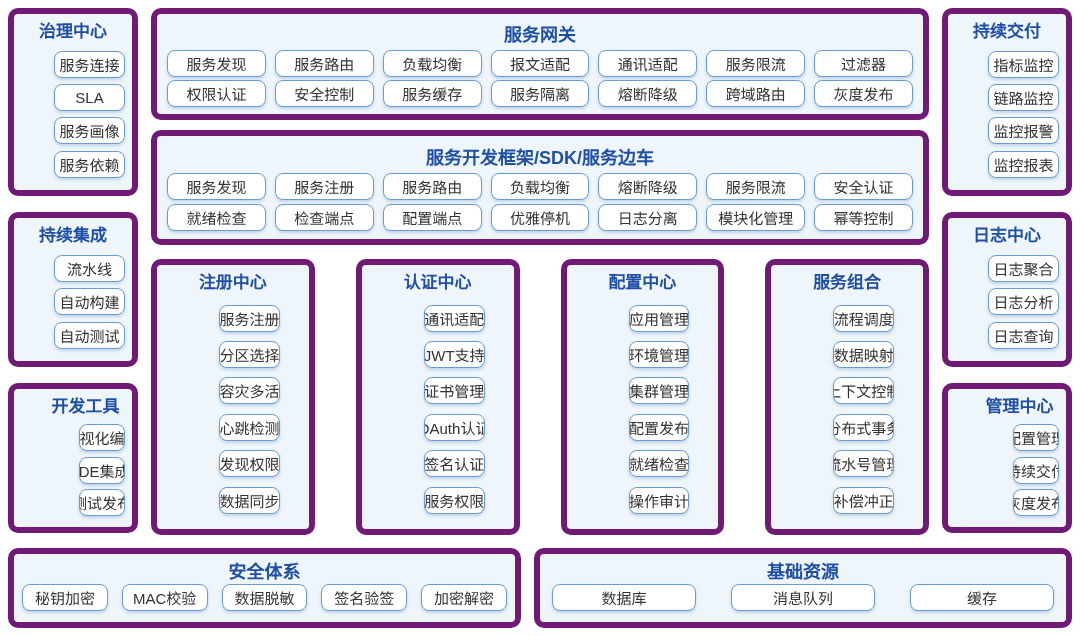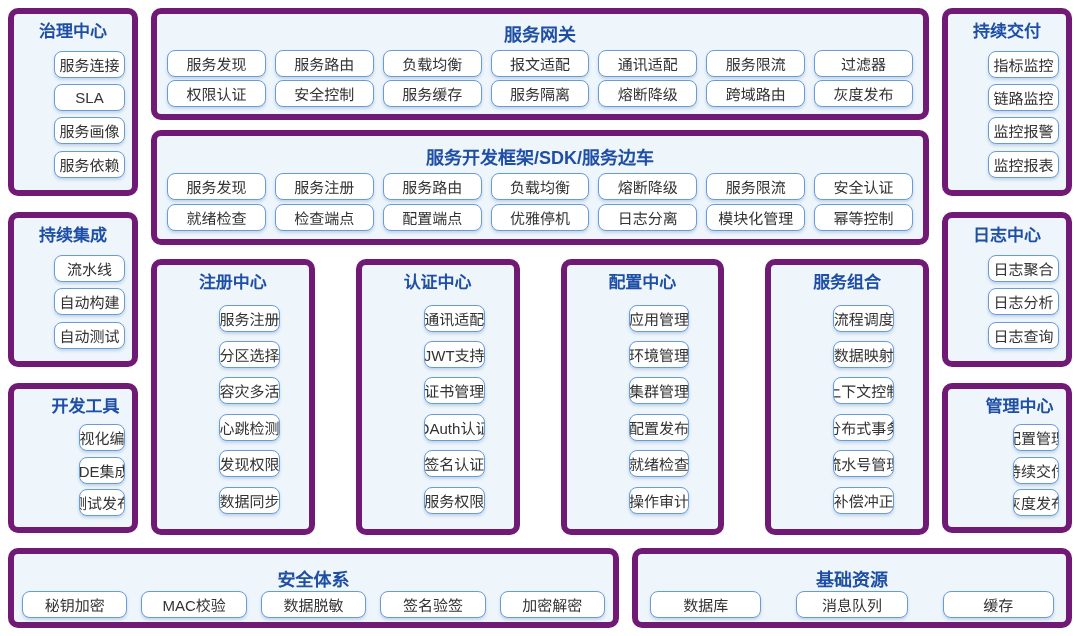--- a/index.html
+++ b/index.html
@@ -29,22 +29,22 @@
   .h1{height:188px;} .h2{height:155px;} .h3{height:150px;padding-left:25px;}
   .v-items{flex:1;display:flex;flex-direction:column;justify-content:space-evenly;padding:2px 7px 6px;margin-left:33px;}
   .v-items.narrow{padding:2px 29px 6px;}
   .gw{height:112px;margin-bottom:10px;justify-content:space-evenly;padding-bottom:4px;}
   .sdk{height:115px;margin-bottom:14px;justify-content:space-evenly;padding-bottom:4px;}
   .h-row{display:flex;gap:9px;padding:0 10px;flex:none;}
   .h-row .chip{flex:1;min-width:0;}
   .center-grid{flex:1;display:flex;gap:41px;}
   .center-grid .panel{flex:1;min-width:0;}
   .bottom-area{display:flex;gap:13px;height:80px;margin-top:13px;flex:none;}
-  .panel.security{width:611px;flex:none;justify-content:flex-end;padding-bottom:4px;}
-  .panel.resources{flex:1;justify-content:flex-end;padding-bottom:4px;}
+  .panel.security{width:513px;flex:none;justify-content:space-between;padding-bottom:12px;}
+  .panel.resources{flex:1;justify-content:flex-start;padding-bottom:4px;}
   .h-items{display:flex;gap:14px;padding:0 8px;flex:none;}
   .h-items .chip{flex:1;min-width:0;}
   .resources .h-items{gap:35px;padding:0 12px;}
 </style>
 </head>
 <body>
 
 <div class="page">
 
   <div class="top-area">

